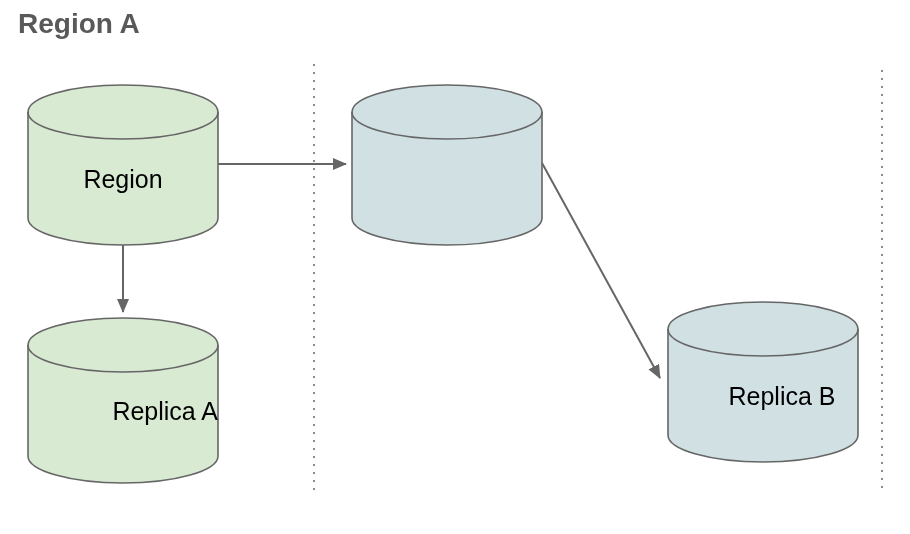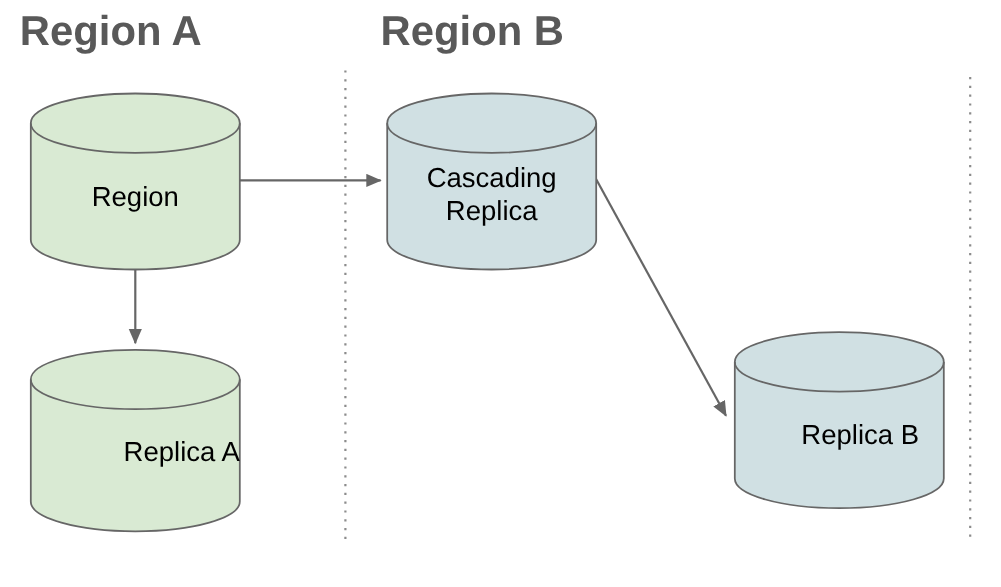--- a/index.html
+++ b/index.html
@@ -34,21 +34,21 @@
     stroke-width: 2;
   }
   .divider {
     fill: none;
     stroke-width: 2;
     stroke-dasharray: 2 6;
   }
   .region-title {
     position: absolute;
     top: 8px;
-    font-size: 38px;
+    font-size: 28px;
     font-weight: bold;
     color: #595959;
     white-space: nowrap;
   }
   .region-title.a { left: 18px; }
   .region-title.b { left: 346px; }
   .node-label {
     position: absolute;
     width: 190px;
     text-align: center;
@@ -95,20 +95,18 @@
       <path class="cyl-lid" d="M 352,112 A 95,27 0 0 0 542,112"></path>
     </g>
 
     <g>
       <path class="cyl-outline" d="M 668,329 A 95,27 0 0 1 858,329 L 858,435 A 95,27 0 0 1 668,435 Z" fill="#d0e0e3"></path>
       <path class="cyl-lid" d="M 668,329 A 95,27 0 0 0 858,329"></path>
     </g>
   </svg>
 
   <div class="region-title a">Region A</div>
-  <div class="region-title b">Region B</div>
 
   <div class="node-label label-primary">Region</div>
   <div class="node-label label-replica-a">Replica A</div>
-  <div class="node-label label-cascading">Cascading Replica</div>
   <div class="node-label label-replica-b">Replica B</div>
 
 </div>
 
 </body></html>

